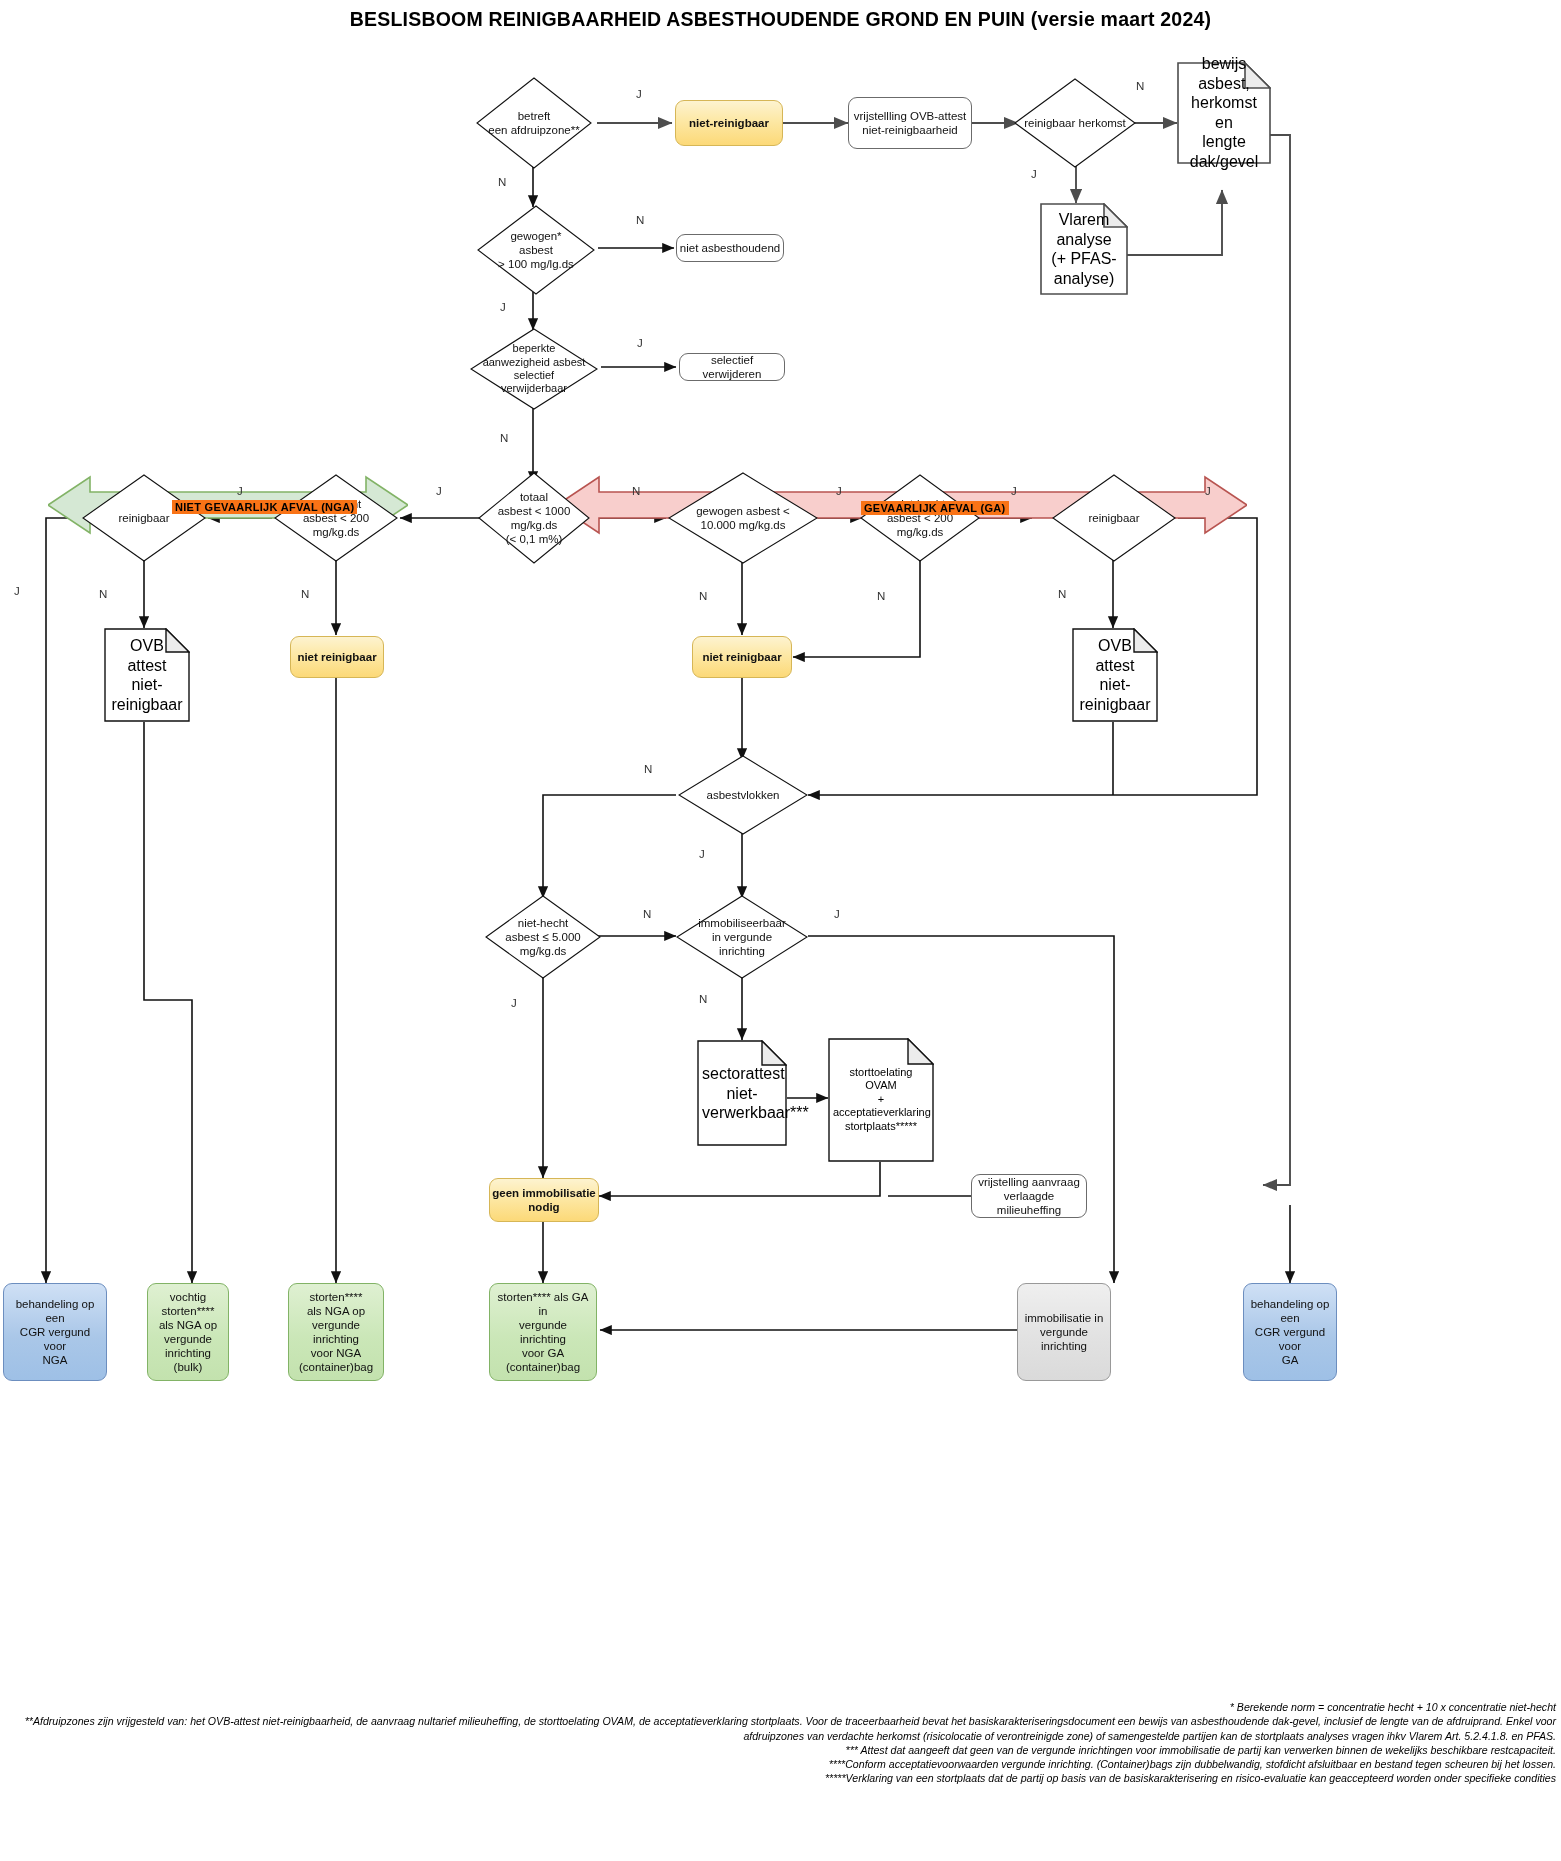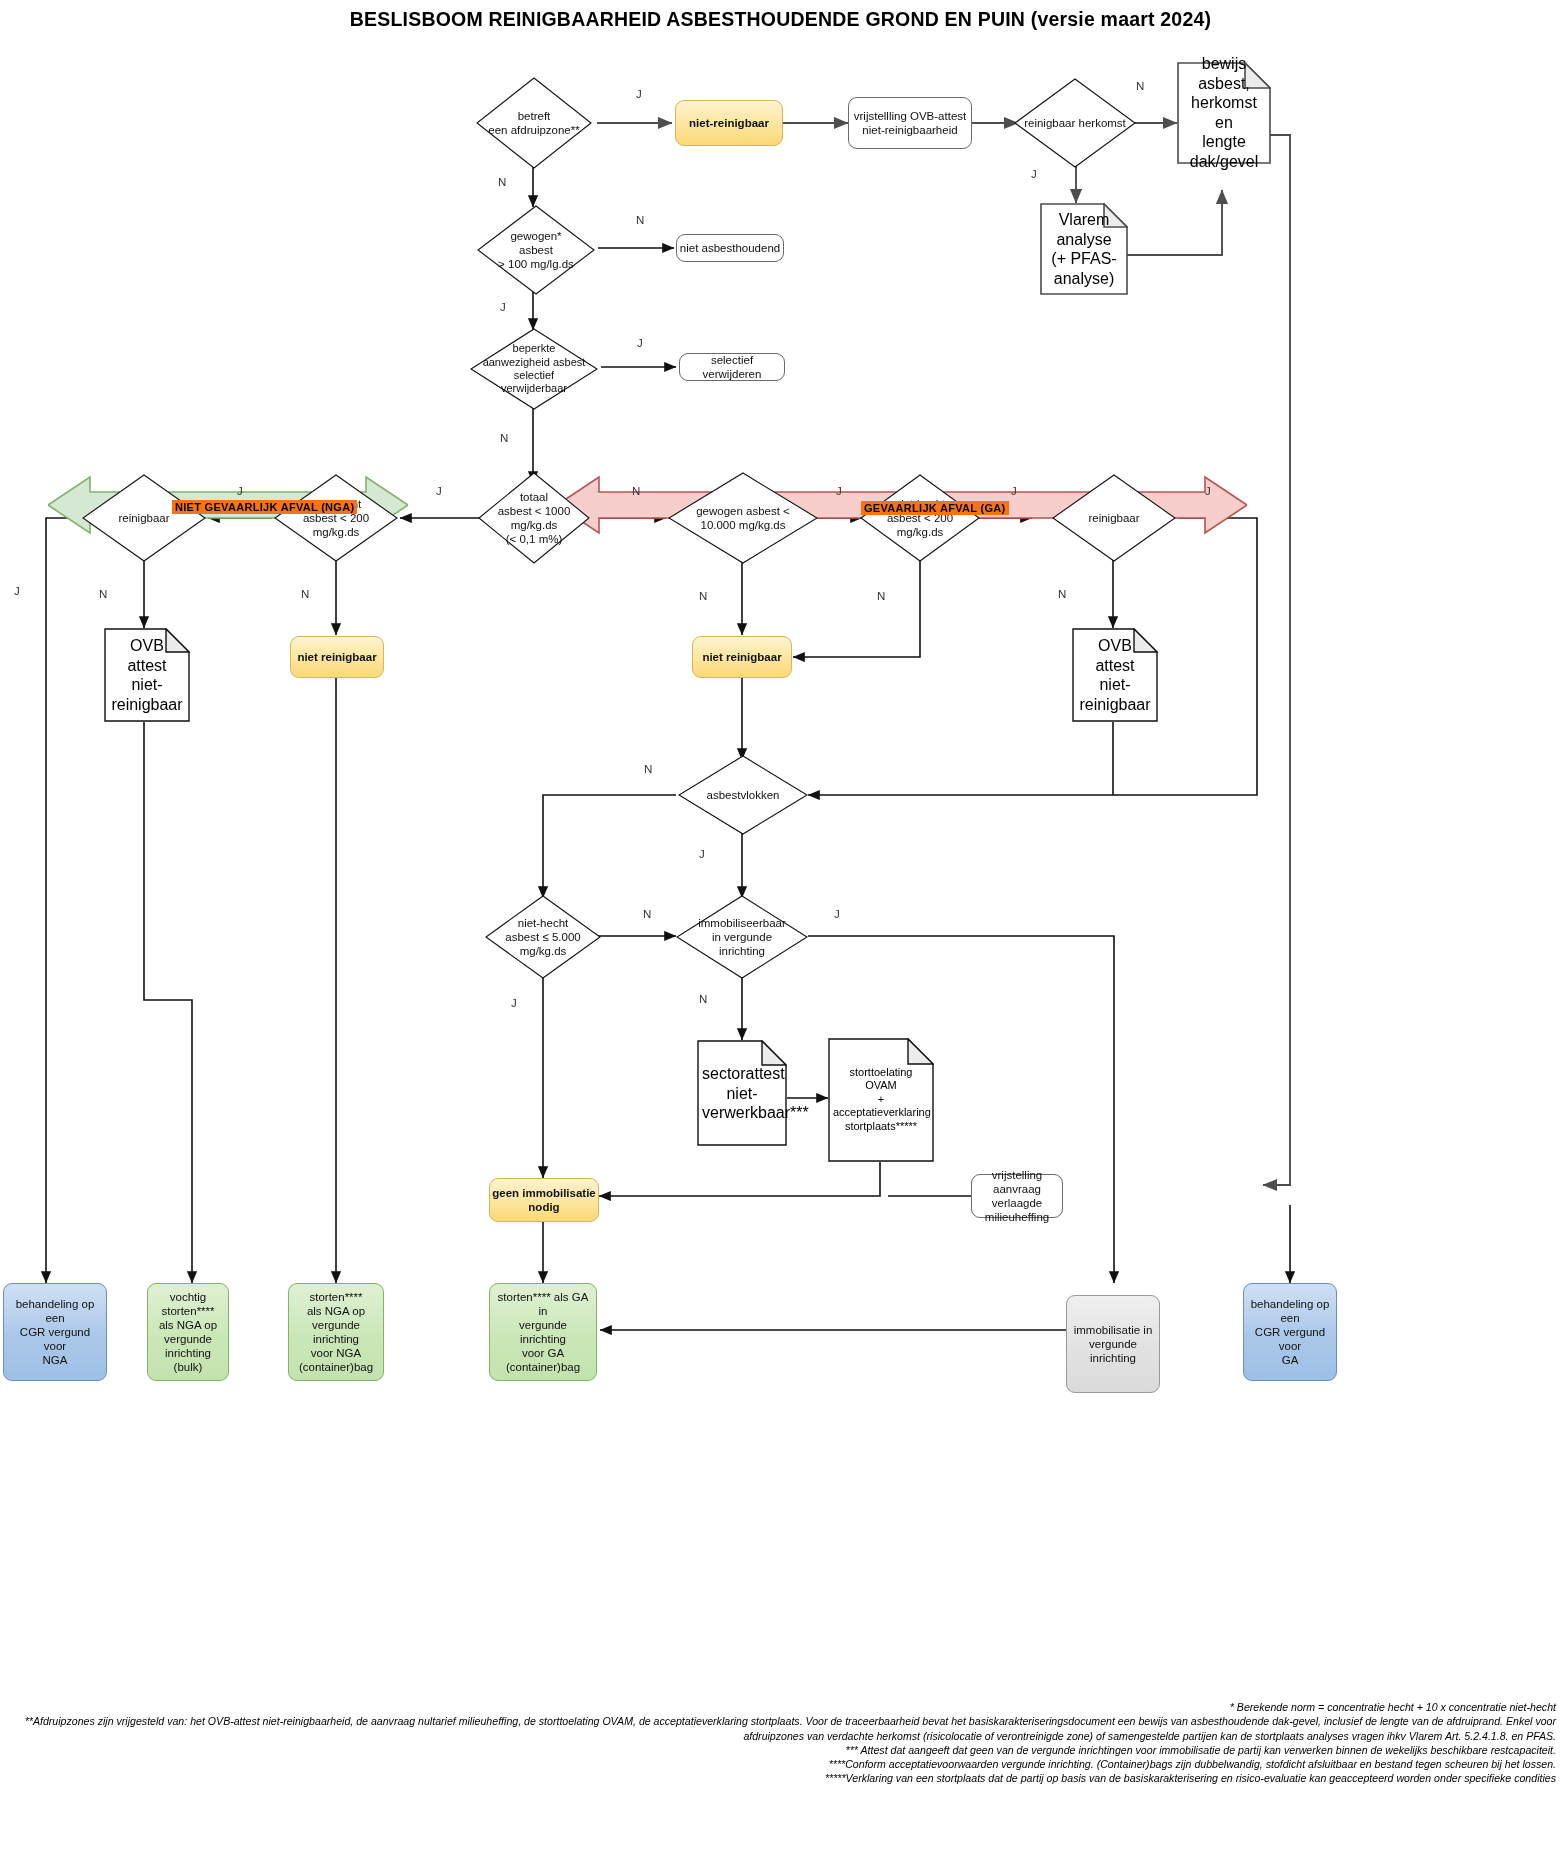--- a/index.html
+++ b/index.html
@@ -268,21 +268,21 @@
 niet-reinigbaarheid</div>
 
   <div class="node proc" style="left:676px;top:234px;width:108px;height:28px;">niet asbesthoudend</div>
 
   <div class="node proc" style="left:679px;top:353px;width:106px;height:28px;">selectief verwijderen</div>
 
   <div class="node proc yellow" style="left:290px;top:636px;width:94px;height:42px;">niet reinigbaar</div>
 
   <div class="node proc yellow" style="left:692px;top:636px;width:100px;height:42px;">niet reinigbaar</div>
 
-  <div class="node proc" style="left:971px;top:1174px;width:92px;height:44px;white-space:pre-line;">vrijstelling aanvraag
+  <div class="node proc" style="left:971px;top:1174px;width:116px;height:44px;white-space:pre-line;">vrijstelling aanvraag
 verlaagde milieuheffing</div>
 
   <div class="node proc yellow" style="left:489px;top:1178px;width:110px;height:44px;white-space:pre-line;">geen immobilisatie
 nodig</div>
 
   <div class="doc" style="left:1177px;top:62px;width:94px;height:102px;">
     <svg width="94" height="102" viewBox="0 0 94 102">
       <path d="M1,1 H68 L93,26 V101 H1 Z" fill="#fff" stroke="#4d4d4d" stroke-width="1.6"></path>
       <path d="M68,1 L93,26 H68 Z" fill="#ececec" stroke="#4d4d4d" stroke-width="1.6"></path>
     </svg>
@@ -353,21 +353,21 @@
 als NGA op
 vergunde inrichting
 voor NGA
 (container)bag</div>
 
   <div class="node term greenbold" style="left:489px;top:1283px;width:108px;height:98px;white-space:pre-line;font-weight:normal;">storten**** als GA in
 vergunde inrichting
 voor GA
 (container)bag</div>
 
-  <div class="node term grey" style="left:1066px;top:1283px;width:94px;height:98px;white-space:pre-line;margin-top:12px;">immobilisatie in
+  <div class="node term grey" style="left:1017px;top:1283px;width:94px;height:98px;white-space:pre-line;">immobilisatie in
 vergunde inrichting</div>
 
   <div class="node term blue" style="left:1243px;top:1283px;width:94px;height:98px;white-space:pre-line;">behandeling op een
 CGR vergund voor
 GA</div>
 
   <div class="edgelbl" style="left:636px;top:88px;">J</div>
   <div class="edgelbl" style="left:498px;top:176px;">N</div>
   <div class="edgelbl" style="left:1136px;top:80px;">N</div>
   <div class="edgelbl" style="left:1031px;top:168px;">J</div>

